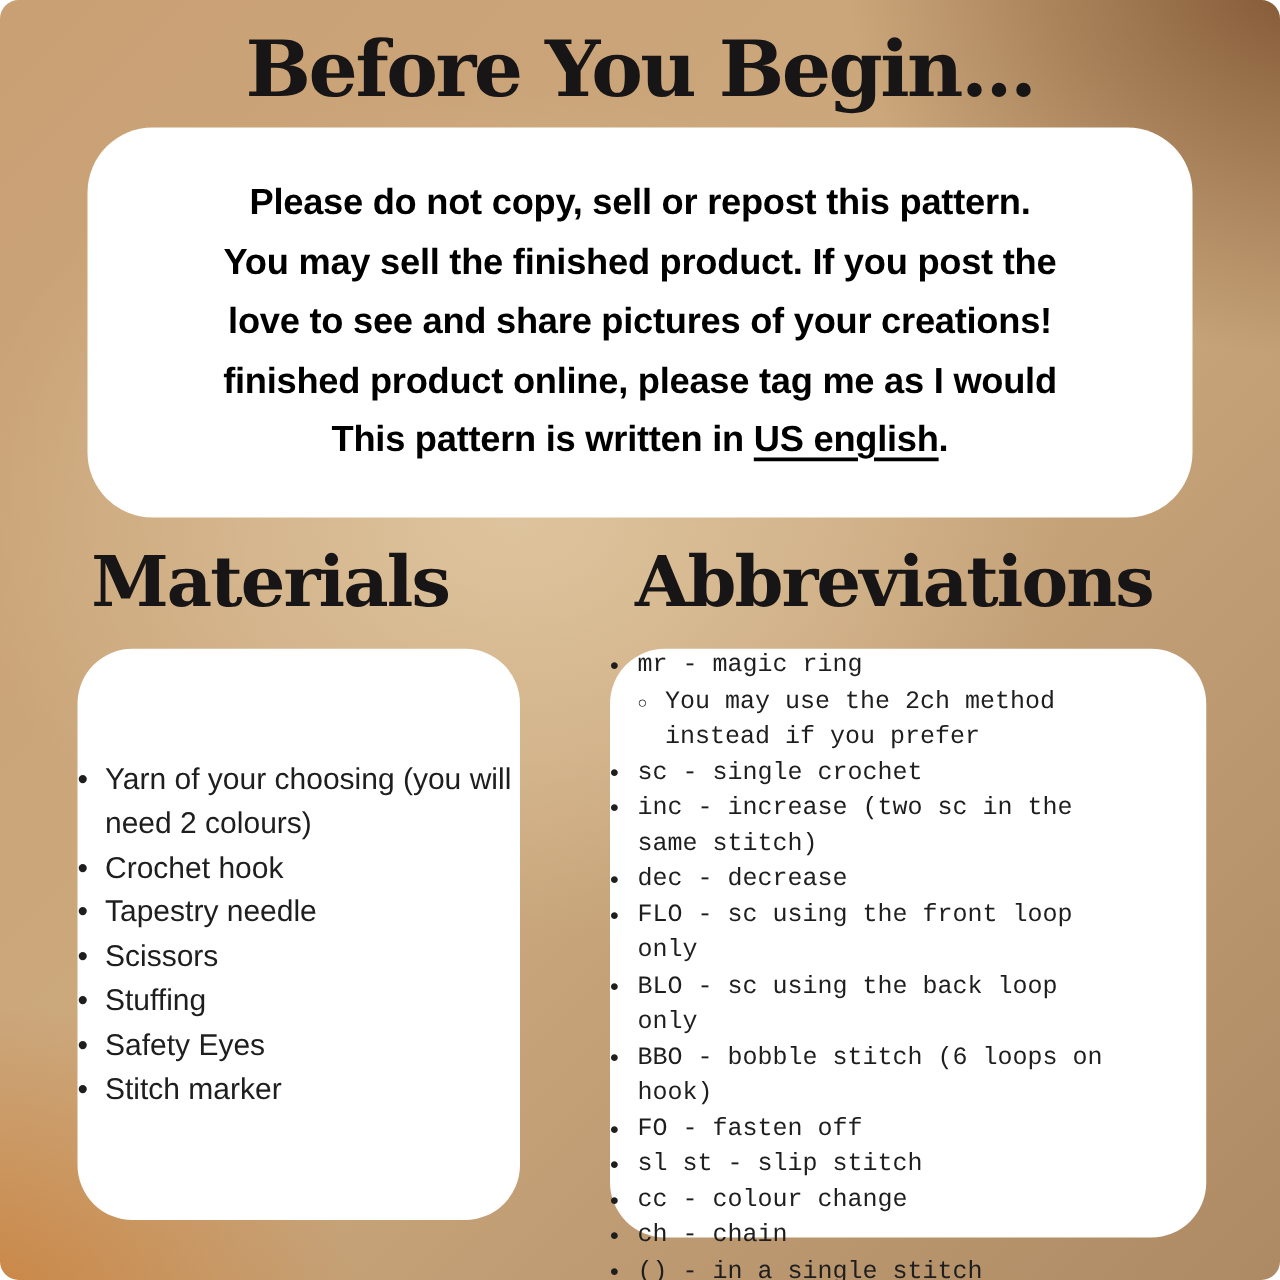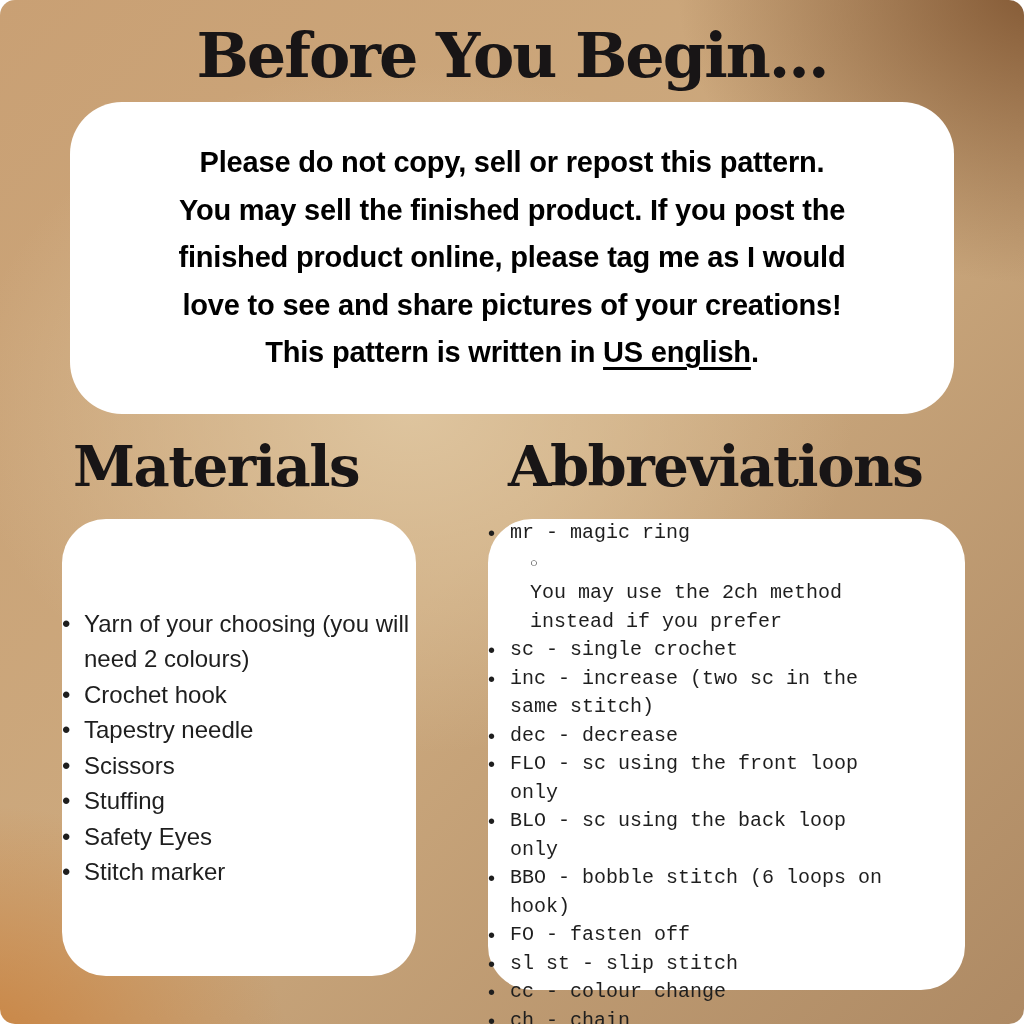--- a/index.html
+++ b/index.html
@@ -107,42 +107,42 @@
   .materials-list .bullet::before { content: "\2022"; }
 
   .abbrev-list {
     padding: 13px 4px 0 20px;
     font-size: 20px;
     line-height: 28.5px;
   }
   .abbrev-list .bullet { width: 22px; flex-shrink: 0; }
   .abbrev-list .bullet::before { content: "\2022"; }
   .abbrev-list .item-text { max-width: 396px; font-family: Liberation Mono, monospace; }
-  .abbrev-list li.sub { padding-left: 42px; flex-direction: column; }
+  .abbrev-list li.sub { padding-left: 22px; }
   .abbrev-list li.sub .bullet::before { content: "\25CB"; font-size: 13px; position: relative; top: -2px; }
   .abbrev-list li.sub .item-text { max-width: 340px; }
 </style>
 </head>
 <body>
 
 <div class="canvas">
 
   <h1 class="page-title">Before You Begin...</h1>
 
   <section class="notice-card">
     <div class="notice-text">
       <div>
 
           <div class="notice-line"><span>Please do not copy, sell or repost this pattern.</span></div>
 
           <div class="notice-line"><span>You may sell the finished product. If you post the</span></div>
 
+          <div class="notice-line"><span>love to see and share pictures of your creations!</span></div>
+
           <div class="notice-line"><span>finished product online, please tag me as I would</span></div>
-
-          <div class="notice-line"><span>love to see and share pictures of your creations!</span></div>
         </div>
       <div class="notice-line"><span>This pattern is written in </span><span class="underlined">US english</span><span>.</span></div>
     </div>
   </section>
 
   <h2 class="section-heading materials-heading">Materials</h2>
   <h2 class="section-heading abbrev-heading">Abbreviations</h2>
 
   <section class="card materials-card">
     <ul class="list materials-list">

